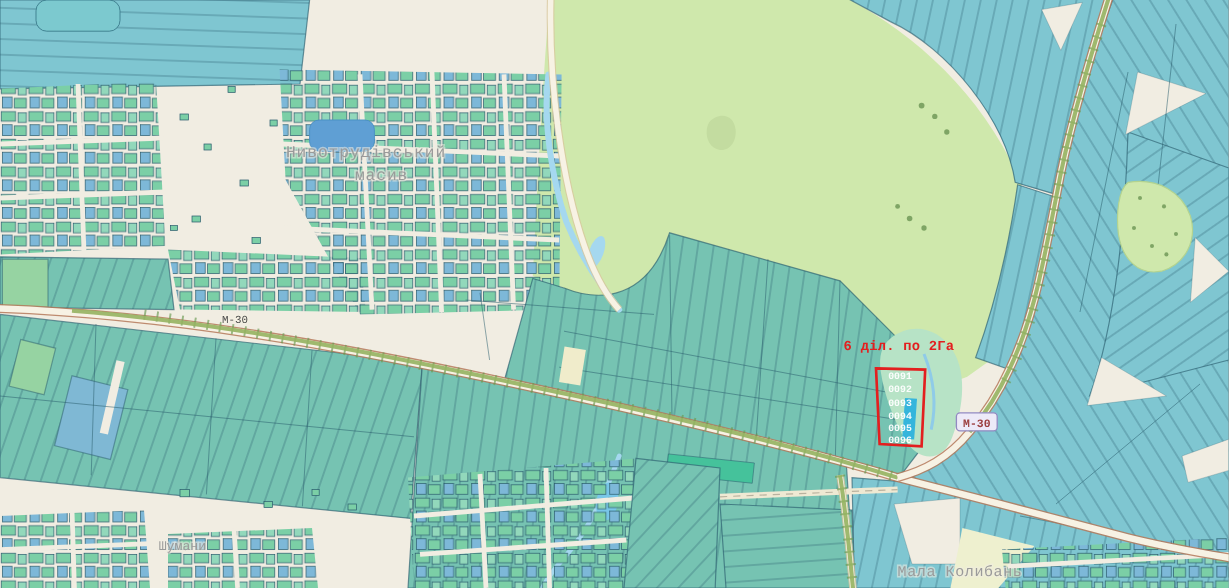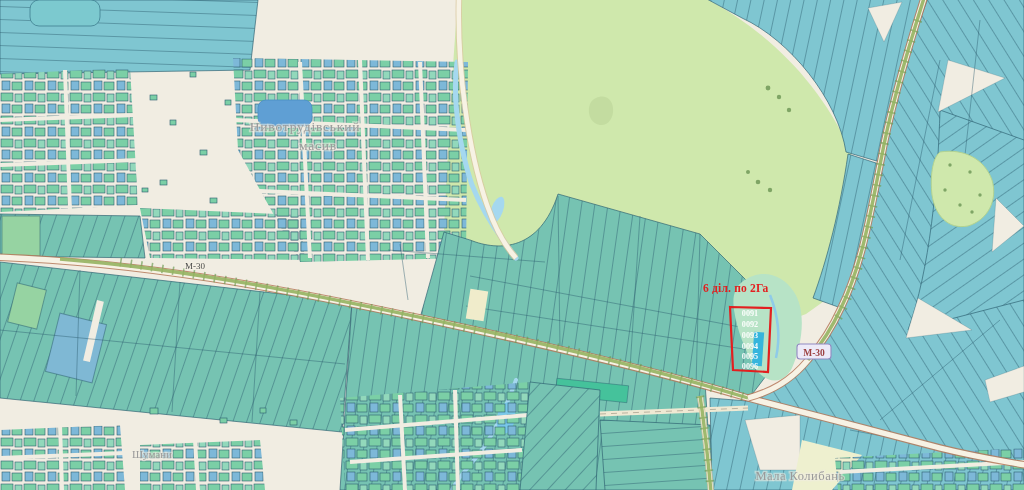--- a/index.html
+++ b/index.html
@@ -1,18 +1,18 @@
 <!DOCTYPE html>
 <html style="--background: #f1ede2; --field_teal: #76c3b2; --field_blue: #7fc6d1; --strip_line: #2b5d6e; --border_dark: #2b5d6e; --village_green: #7bcfa6; --village_green2: #92d8bb; --village_blue: #7db8d8; --meadow_green: #cfe8ac; --meadow_edge: #b9d98e; --water_blue: #a5d8ef; --pond_blue: #5f9fd4; --wetland: #b7e3c6; --road_fill: #f7f2e4; --road_casing: #b5795a; --tree_line: #6a9a52; --olive: #95b261; --dirt: #efe9d3; --accent_red: #e31f1f; --parcel_label: #ffffff; --label_gray: #9a9a9a; --badge_bg: #edeaf8; --badge_border: #928ac2; --badge_text: #9c4040; --bright_green: #45c29b; --pale_field: #eef0cf;"><head>
 <meta charset="utf-8">
 <style>
   html,body{margin:0;padding:0;background:#888;}
   .frame{
     width:1024px;height:490px;position:relative;overflow:hidden;
-    font-family:Liberation Serif, serif;
+    font-family:Liberation Mono, monospace;
     background:var(--background,#f1ede2);
   }
   svg{display:block}
   .bg{fill:var(--background)}
   .pv-g1{fill:var(--village_green);stroke:var(--border_dark);stroke-width:.6}
   .pv-g2{fill:var(--village_green2);stroke:var(--border_dark);stroke-width:.6}
   .pv-b{fill:var(--village_blue);stroke:var(--border_dark);stroke-width:.6}
   .st-base{fill:var(--field_teal)}
   .sb-base{fill:var(--field_blue)}
   .strip{stroke:var(--strip_line);stroke-width:.9;opacity:.5}

